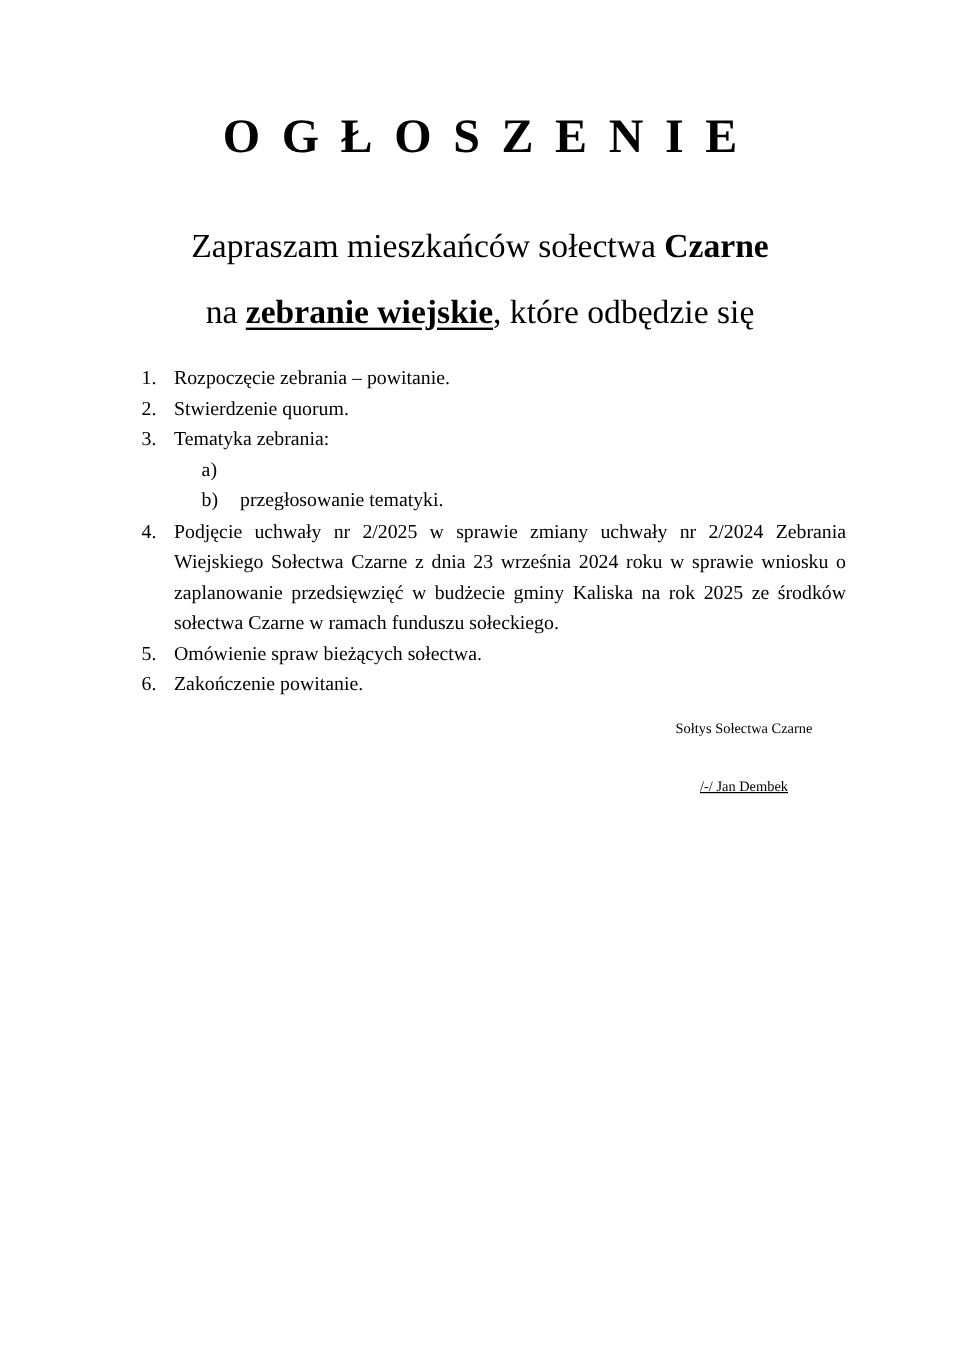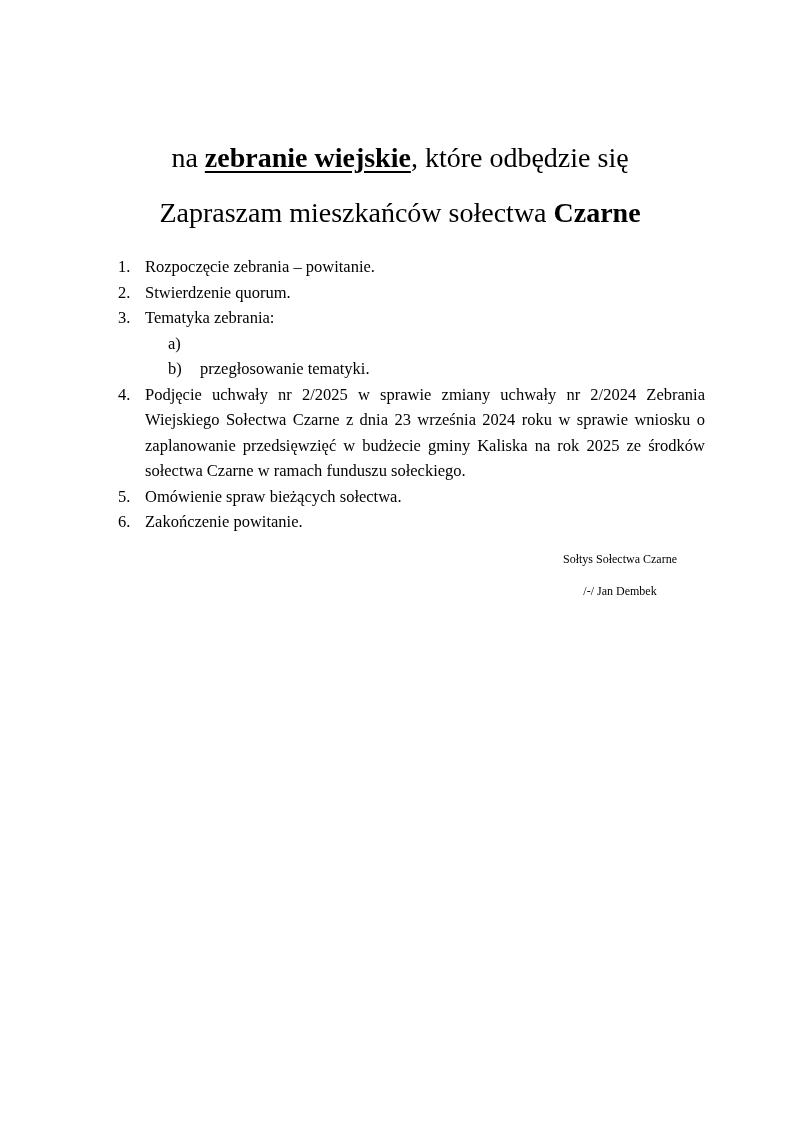--- a/index.html
+++ b/index.html
@@ -87,33 +87,35 @@
   .signature {
     width: 170px;
     margin-left: auto;
     margin-right: 0;
     margin-top: 14px;
     text-align: center;
     font-size: 12px;
     line-height: 20px;
   }
   .signature .sig-name {
-    margin-top: 12px;
+    margin-top: 28px;
+    text-decoration: underline;
   }
 </style>
 </head>
 <body>
 
 <div class="page">
 
   <div class="header">
+    <div class="doc-title">OGŁOSZENIE</div>
 
     <div class="intro">
+      <div class="intro-line"><span>Zapraszam mieszkańców sołectwa </span><span class="b">Czarne</span></div>
       <div class="intro-line"><span>na </span><span class="b u">zebranie wiejskie</span><span>, które odbędzie się</span></div>
-      <div class="intro-line"><span>Zapraszam mieszkańców sołectwa </span><span class="b">Czarne</span></div>
     </div>
   </div>
 
   <div class="body-block">
 
     <div class="agenda-list">
       <div class="item">
         <span class="num">1.</span>
         <span class="txt">Rozpoczęcie zebrania – powitanie.</span>
       </div>

